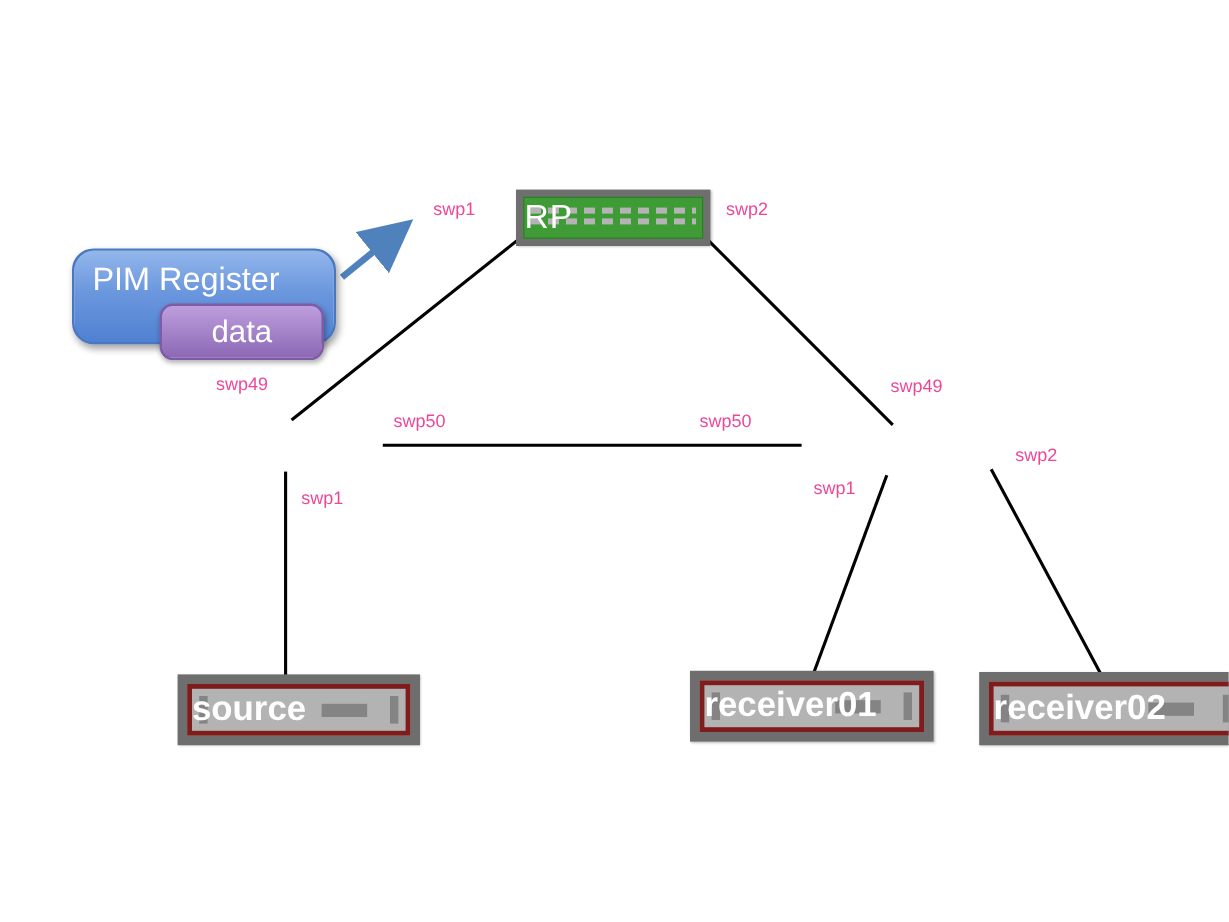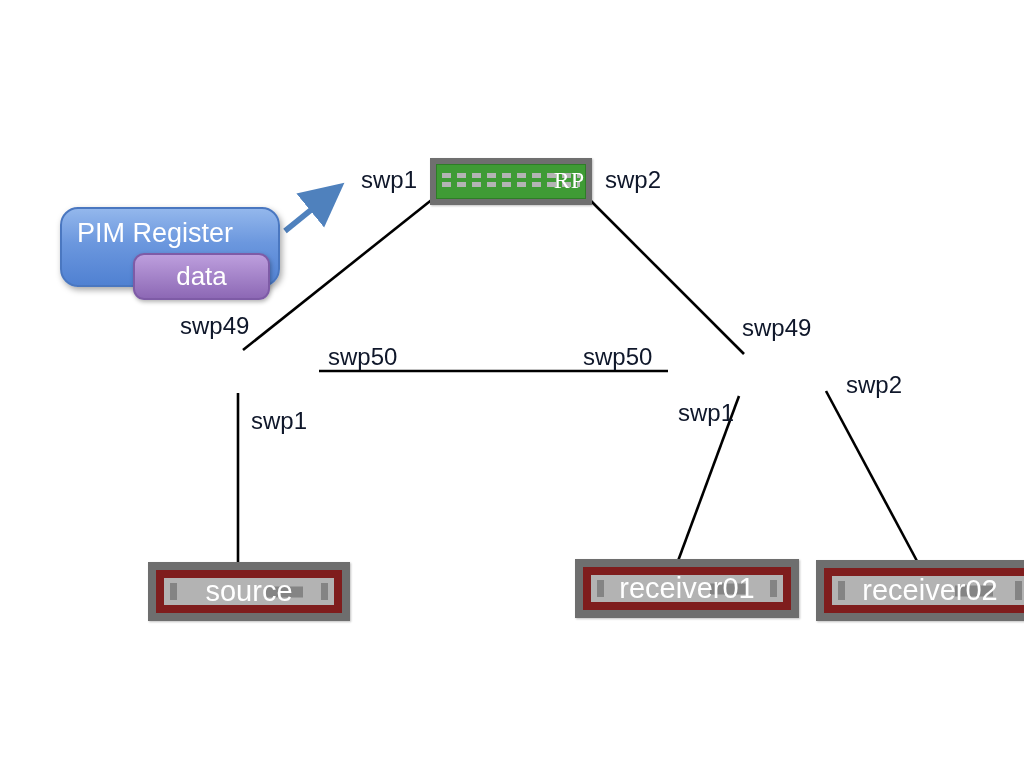--- a/index.html
+++ b/index.html
@@ -33,71 +33,70 @@
   .port-row {
     position: absolute; left: 5px; right: 5px; height: 5px;
     background: repeating-linear-gradient(90deg,
       var(--dash_gray, #b4b4b4) 0 9px, rgba(0,0,0,0) 9px 15px);
   }
   .port-row.row-top { top: 8px; }
   .port-row.row-bottom { top: 17px; }
   .switch-label {
     position: absolute; left: 0; right: 0; top: 50%;
     transform: translateY(-54%);
-    text-align: right;
+    text-align: left;
     color: #ffffff;
-    font-size: 24px;
+    font-size: 28px;
     letter-spacing: 1px;
     z-index: 2;
     white-space: nowrap;
-    font-family: Liberation Serif, serif;
   }
   #node-rp    { left: 430px; top: 158px; width: 162px; height: 47px; }
   #node-fhr   { left: 158px; top: 347px; width: 162px; height: 47px; }
   #node-lhr   { left: 667px; top: 351px; width: 160px; height: 46px; }
 
   
   .host {
     position: absolute;
     background: var(--host_frame, #6e6e6e);
     padding: 8px;
     z-index: 2;
     box-shadow: 1px 1px 2px rgba(0,0,0,0.25);
   }
   .host-inner {
     position: relative;
     width: 100%; height: 100%;
     background: var(--host_panel, #b3b3b3);
-    border: 8px solid #7f1d1d;
-    display: flex; align-items: center; justify-content: center;
+    border: 4px solid #7f1d1d;
+    display: flex; align-items: center;  font-weight: bold;
   }
   .host-inner::before, .host-inner::after {
     content: ""; position: absolute; top: 18%; height: 64%; width: 7px;
     background: var(--host_accent, #848484);
   }
   .host-inner::before { left: 6px; }
   .host-inner::after  { right: 6px; }
   .host-dash {
     position: absolute; right: 18%; top: 50%; transform: translateY(-50%);
     width: 38px; height: 11px;
     background: var(--host_accent, #848484);
   }
   .host-label {
     position: relative; z-index: 2;
     color: #ffffff; font-size: 29px; white-space: nowrap;
   }
   #node-source     { left: 148px; top: 562px; width: 202px; height: 59px; }
-  #node-receiver01 { left: 575px; top: 559px; width: 224px; height: 59px; }
+  #node-receiver01 { left: 575px; top: 559px; width: 203px; height: 59px; }
   #node-receiver02 { left: 816px; top: 560px; width: 228px; height: 61px; }
 
   
   .port-label {
     position: absolute;
-    color: #0f172a;
-    font-size: 24px;
+    color: #ec4899;
+    font-size: 15px;
     z-index: 3;
     white-space: nowrap;
   }
   #lbl-rp-swp1   { left: 361px; top: 166px; }
   #lbl-rp-swp2   { left: 605px; top: 166px; }
   #lbl-fhr-swp49 { left: 180px; top: 312px; }
   #lbl-fhr-swp50 { left: 328px; top: 343px; }
   #lbl-lhr-swp50 { left: 583px; top: 343px; }
   #lbl-lhr-swp49 { left: 742px; top: 314px; }
   #lbl-lhr-swp2  { left: 846px; top: 371px; }

